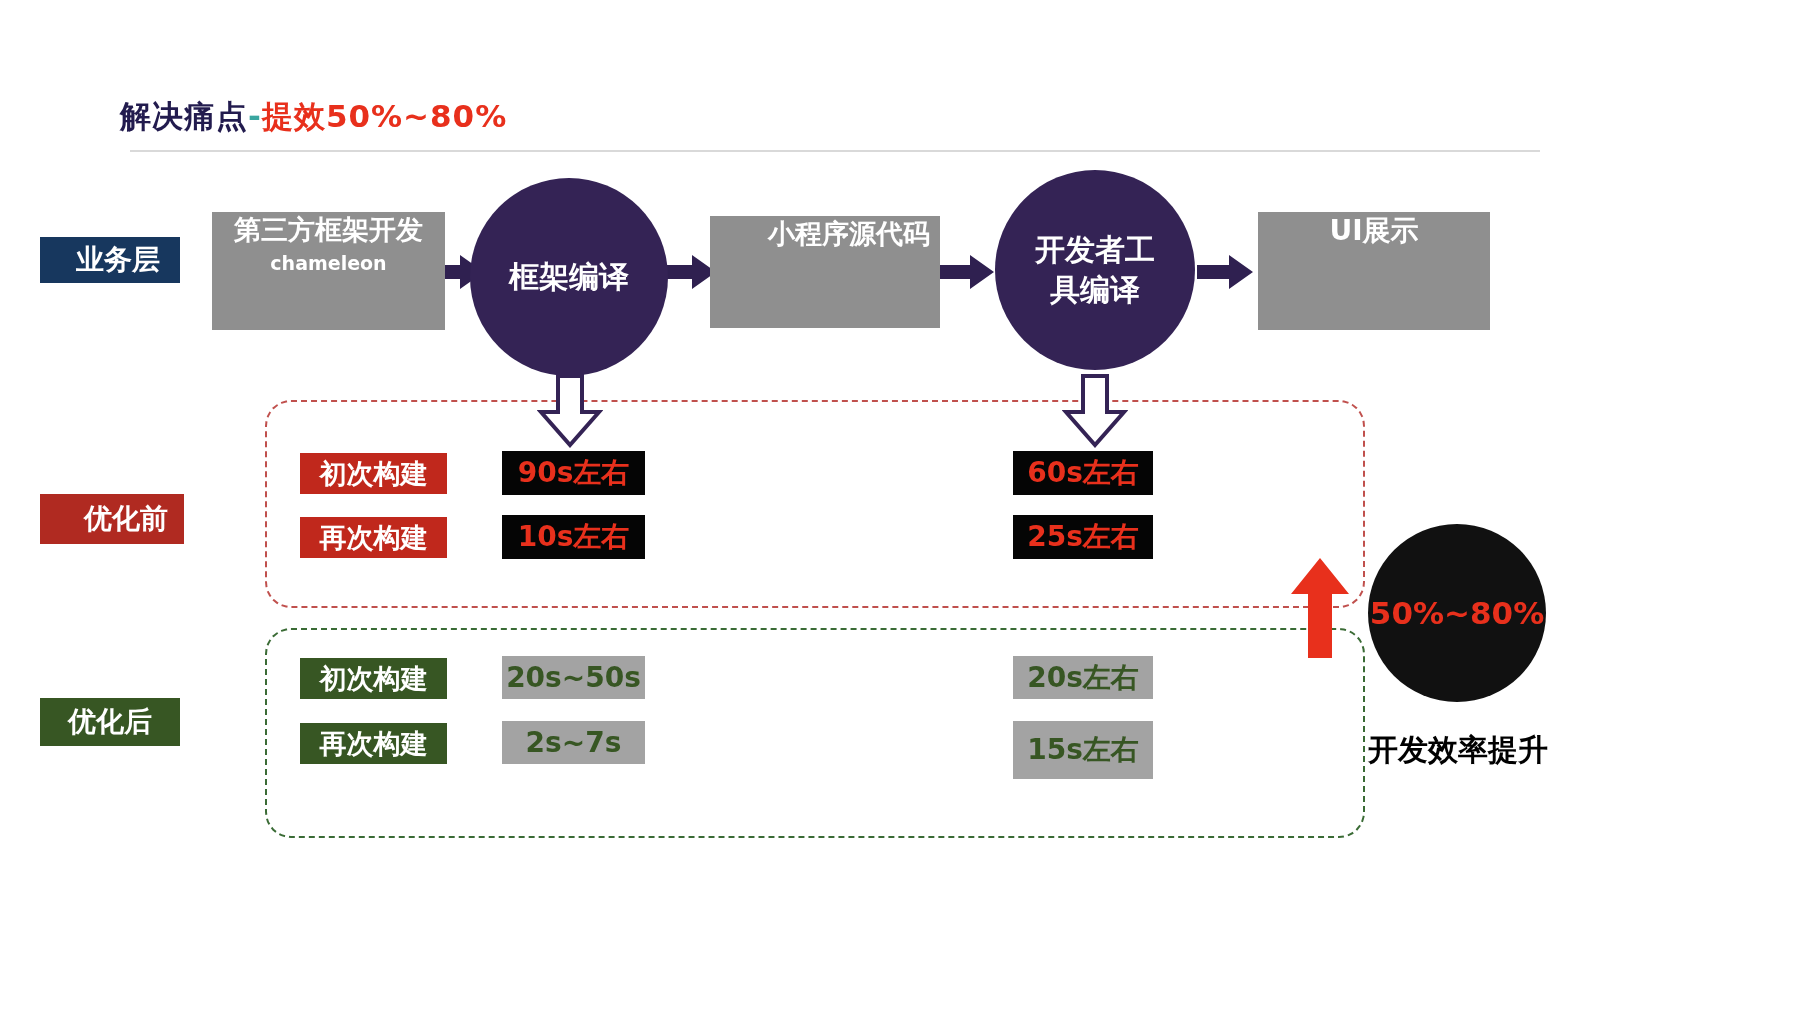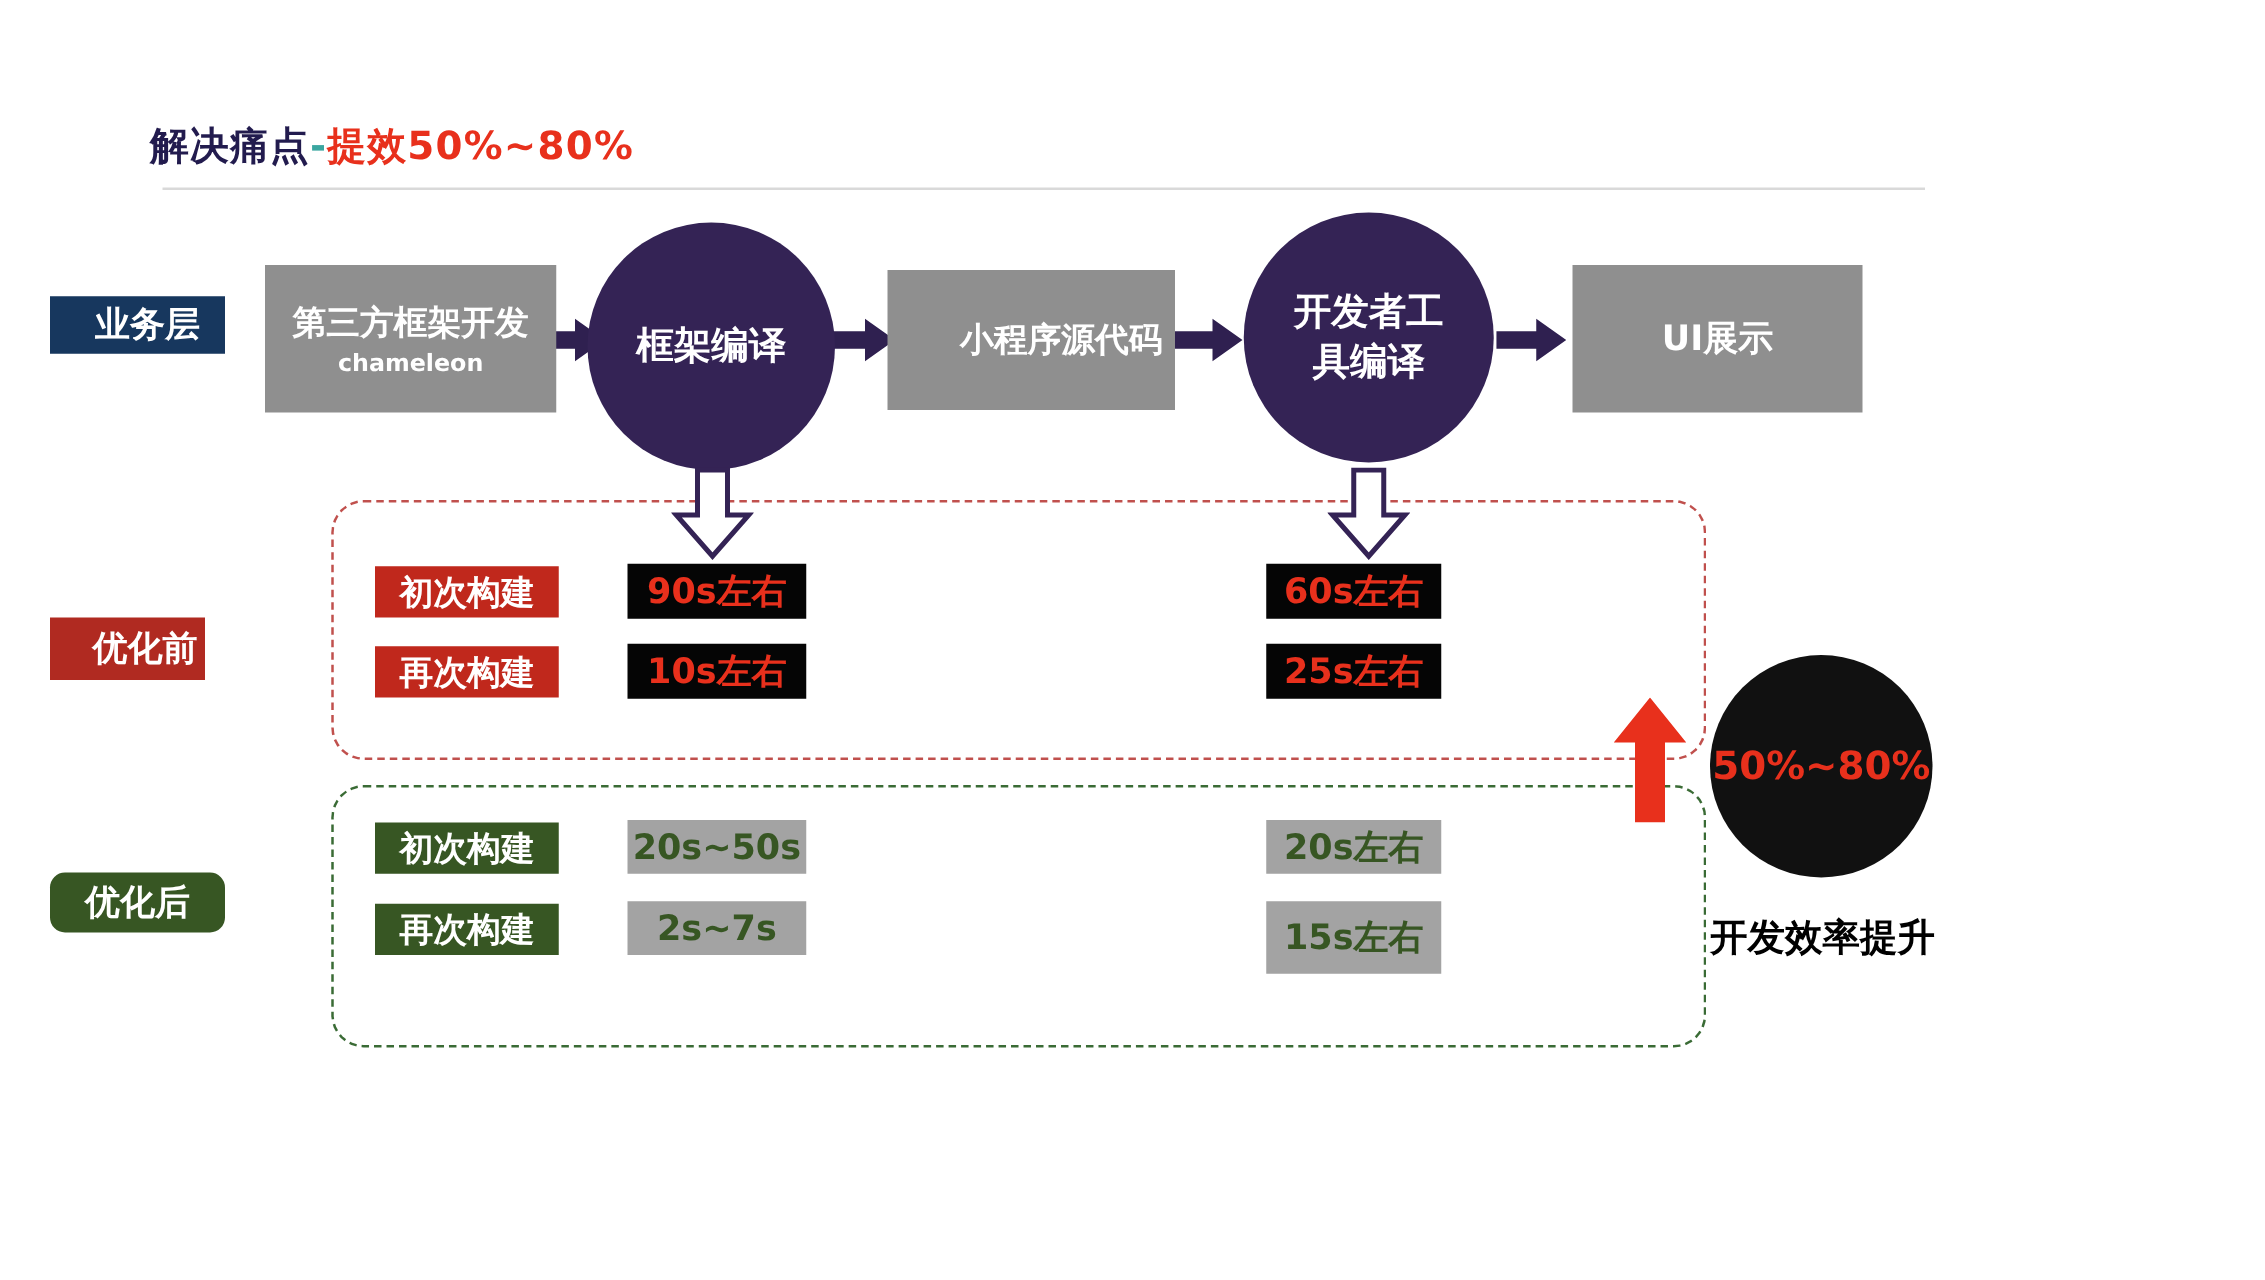--- a/index.html
+++ b/index.html
@@ -20,42 +20,42 @@
   .t-red  { color: #e8301c; }
   .hline  { height: 2px; background: #d9d9d9; }
 
   
   .navy-label {
     background: #17375e; color: #ffffff; font-size: 28px; font-weight: bold;
     display: flex; align-items: center; justify-content: center; z-index: 2;
   }
   .gray-box {
     background: #8f8f8f; color: #ffffff; font-weight: bold; text-align: center;
-    display: flex; flex-direction: column; align-items: center; justify-content: center; z-index: 2;
+    display: flex; flex-direction: column; align-items: center; z-index: 2;
   }
   .circle {
     background: #342355; border-radius: 50%; color: #ffffff; font-weight: bold; text-align: center;
     display: flex; flex-direction: column; align-items: center; justify-content: center;
     line-height: 1.35; z-index: 2;
   }
   .flow-arrow { z-index: 1; }
   .v-arrow { z-index: 3; }
 
   
   .dashed-red   { border: 2px dashed #c0504d; border-radius: 26px; z-index: 0; }
   .dashed-green { border: 2px dashed #3a6b35; border-radius: 26px; z-index: 0; }
 
   
   .red-side-label {
     background: #b02a21; color: #ffffff; font-size: 28px; font-weight: bold;
     display: flex; align-items: center; justify-content: center;
   }
   .green-side-label {
     background: #375623; color: #ffffff; font-size: 28px; font-weight: bold;
-    display: flex; align-items: center; justify-content: center; border-radius: 12px;
+    display: flex; align-items: center; justify-content: center;
   }
 
   
   .red-chip {
     background: #c0281c; color: #ffffff; font-size: 27px; font-weight: bold;
     display: flex; align-items: center; justify-content: center; z-index: 1;
   }
   .green-chip {
     background: #375623; color: #ffffff; font-size: 27px; font-weight: bold;
     display: flex; align-items: center; justify-content: center; z-index: 1;
@@ -128,21 +128,21 @@
 
   <svg class="abs v-arrow" style="left:537px; top:374px;" width="66" height="74" viewBox="0 0 66 74">
     <polygon points="21,2 45,2 45,38 62,38 33,71 4,38 21,38" fill="#ffffff" stroke="#342355" stroke-width="4"></polygon>
   </svg>
   <svg class="abs v-arrow" style="left:1062px; top:374px;" width="66" height="74" viewBox="0 0 66 74">
     <polygon points="21,2 45,2 45,38 62,38 33,71 4,38 21,38" fill="#ffffff" stroke="#342355" stroke-width="4"></polygon>
   </svg>
 
   <div class="dashed-red abs" style="left:265px; top:400px; width:1100px; height:208px;"></div>
 
-  <div class="red-side-label abs" style="left:40px; top:494px; width:124px; height:50px;padding-left:28px;">优化前</div>
+  <div class="red-side-label abs" style="left:40px; top:494px; width:144px; height:50px;padding-left:28px;">优化前</div>
 
   <div class="red-chip abs" style="left:300px; top:453px; width:147px; height:41px;">初次构建</div>
   <div class="black-box abs" style="left:502px; top:451px; width:143px; height:44px;">90s左右</div>
   <div class="black-box abs" style="left:1013px; top:451px; width:140px; height:44px;">60s左右</div>
 
   <div class="red-chip abs" style="left:300px; top:517px; width:147px; height:41px;">再次构建</div>
   <div class="black-box abs" style="left:502px; top:515px; width:143px; height:44px;">10s左右</div>
   <div class="black-box abs" style="left:1013px; top:515px; width:140px; height:44px;">25s左右</div>
 
   <div class="dashed-green abs" style="left:265px; top:628px; width:1100px; height:210px;"></div>

